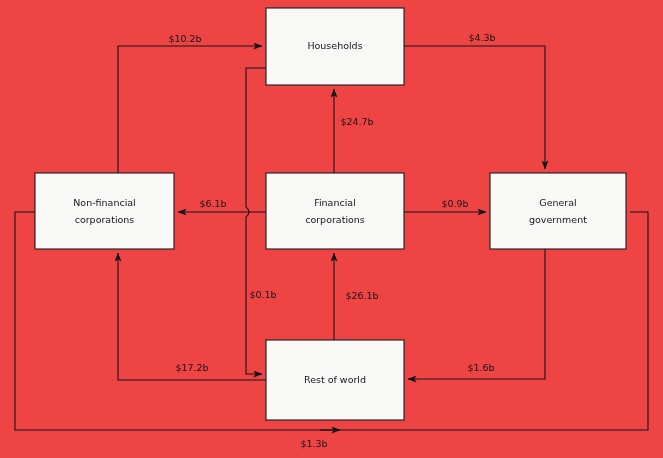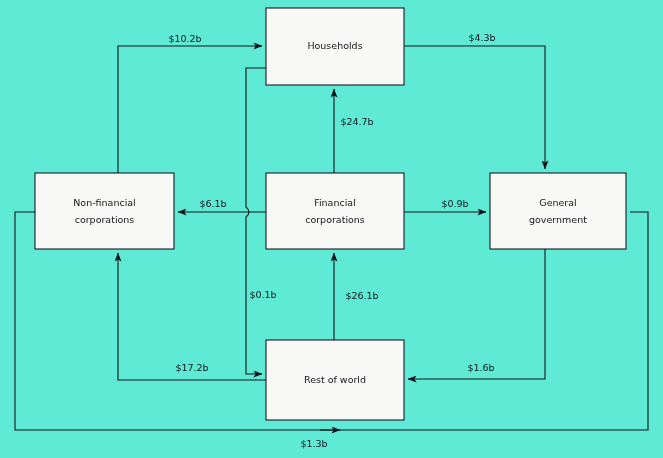--- a/index.html
+++ b/index.html
@@ -4,21 +4,21 @@
 <style>
   html, body {
     margin: 0;
     padding: 0;
     background: #f6f6f4;
   }
   #stage {
     position: relative;
     width: 663px;
     height: 458px;
-    background: #5eead4;
+    background: #ef4444;
     overflow: hidden;
     font-family: "DejaVu Sans", sans-serif;
   }
   #flow-svg {
     position: absolute;
     left: 0;
     top: 0;
     width: 663px;
     height: 458px;
     display: block;

